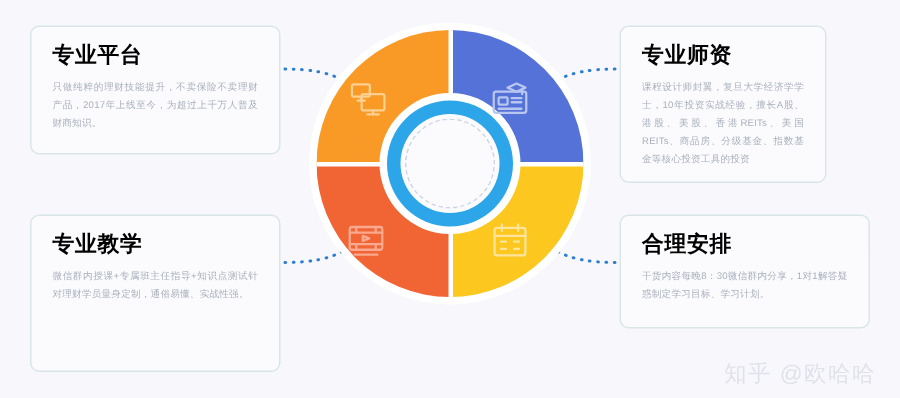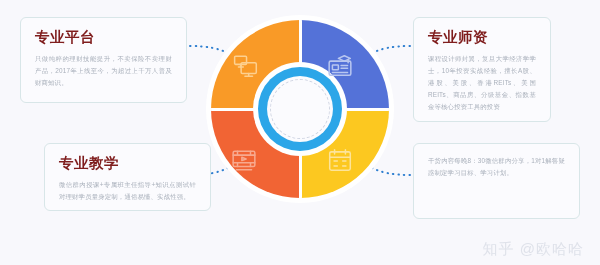--- a/index.html
+++ b/index.html
@@ -21,36 +21,36 @@
     position: absolute;
     background: #fbfbfe;
     border: 1px solid #d8e6e8;
     border-radius: 6px;
     padding: 11px 14px 12px 14px;
   }
 
   .card-title {
     font-size: 14.5px;
     font-weight: bold;
-    color: #7f1d1d;
+    color: #000000;
     letter-spacing: 0.5px;
     line-height: 1.2;
     margin-bottom: 7px;
   }
 
   .card-body {
     font-size: 6.4px;
     line-height: 1.85;
     color: #a9b0bb;
     letter-spacing: 0.15px;
     text-align: justify;
   }
 
   #card-platform   { left: 20px;  top: 17px;  width: 167px; height: 86px; }
-  #card-teaching   { left: 20px;  top: 143px; width: 167px; height: 68px; margin-left: 24px; }
+  #card-teaching   { left: 20px;  top: 143px; width: 167px; height: 105px; }
   #card-faculty    { left: 413px; top: 17px;  width: 138px; height: 105px; }
   #card-schedule   { left: 413px; top: 143px; width: 167px; height: 76px; }
 
   
   #connectors {
     position: absolute;
     left: 0; top: 0;
     width: 600px; height: 265px;
     pointer-events: none;
   }
@@ -173,20 +173,21 @@
   <div class="card-title">专业教学</div>
   <div class="card-body">微信群内授课+专属班主任指导+知识点测试针对理财学员量身定制，通俗易懂、实战性强。</div>
 </div>
 
 <div class="card" id="card-faculty">
   <div class="card-title">专业师资</div>
   <div class="card-body">课程设计师封翼，复旦大学经济学学士，10年投资实战经验，擅长A股、港股、美股、香港REITs、美国REITs、商品房、分级基金、指数基金等核心投资工具的投资</div>
 </div>
 
 <div class="card" id="card-schedule">
+  <div class="card-title">合理安排</div>
   <div class="card-body">干货内容每晚8：30微信群内分享，1对1解答疑惑制定学习目标、学习计划。</div>
 </div>
 
 <div id="donut-wrap">
   <div class="donut-halo"></div>
   <div class="quadrants">
     <div class="quad tl" style="background: rgb(249, 154, 39);"></div>
     <div class="quad tr" style="background: rgb(84, 114, 216);"></div>
     <div class="quad bl" style="background: rgb(241, 100, 52);"></div>
     <div class="quad br" style="background: rgb(252, 200, 32);"></div>

